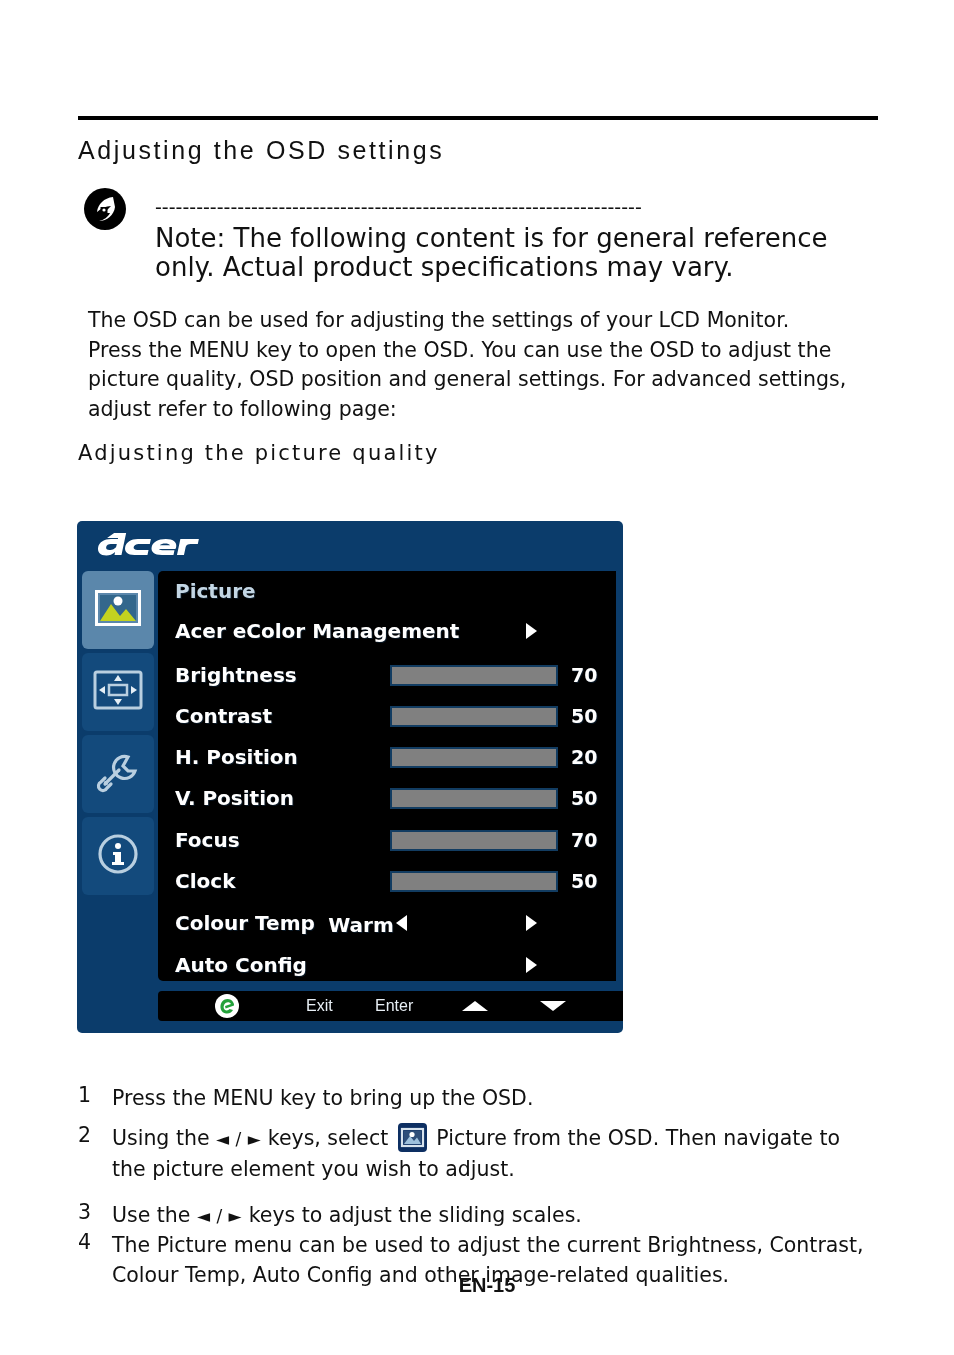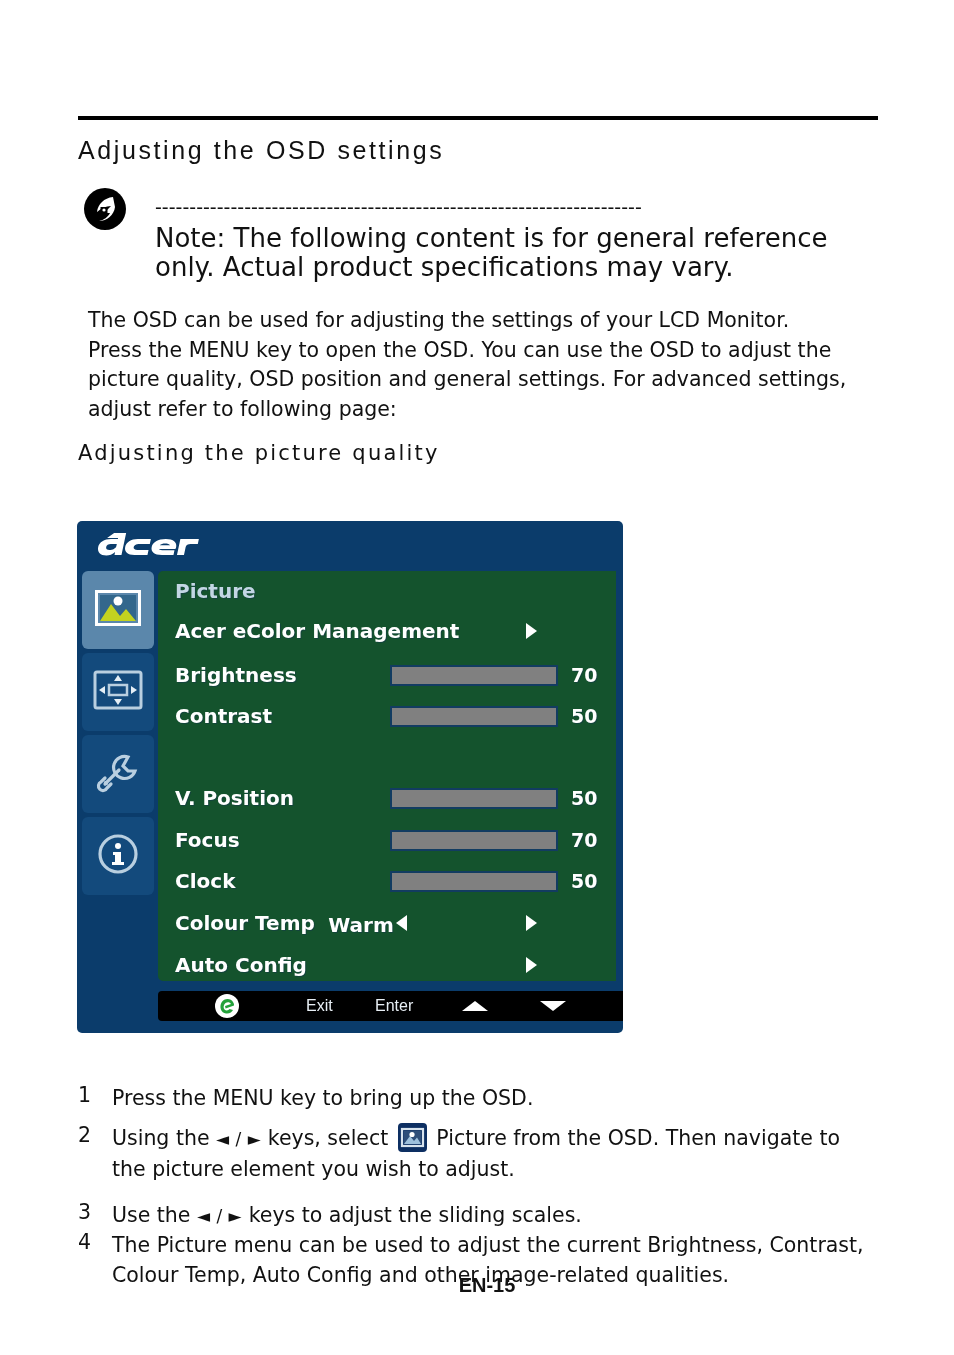--- a/index.html
+++ b/index.html
@@ -140,21 +140,21 @@
   .side-item.dim {
     background: #134a7c;
   }
 
   .osd-panel {
     position: absolute;
     left: 81px;
     top: 50px;
     width: 458px;
     height: 410px;
-    background: #14532d;
+    background: #000000;
     border-radius: 5px 0 0 5px;
   }
 
   .row {
     position: absolute;
     left: 0;
     width: 458px;
     height: 40px;
     display: flex;
     align-items: center;
@@ -437,20 +437,27 @@
       </div>
 
       <div class="row" style="top:125px;">
         <span class="row-label">Contrast</span>
         <span class="slider">
           <span class="fill" style="width: 50%;"></span>
         </span>
         <span class="slider-value">50</span>
       </div>
 
+      <div class="row" style="top:166px;">
+        <span class="row-label">H. Position</span>
+        <span class="slider">
+          <span class="fill" style="width: 20%;"></span>
+        </span>
+        <span class="slider-value">20</span>
+      </div>
 
       <div class="row" style="top:207px;">
         <span class="row-label">V. Position</span>
         <span class="slider">
           <span class="fill" style="width: 50%;"></span>
         </span>
         <span class="slider-value">50</span>
       </div>
 
       <div class="row" style="top:249px;">

